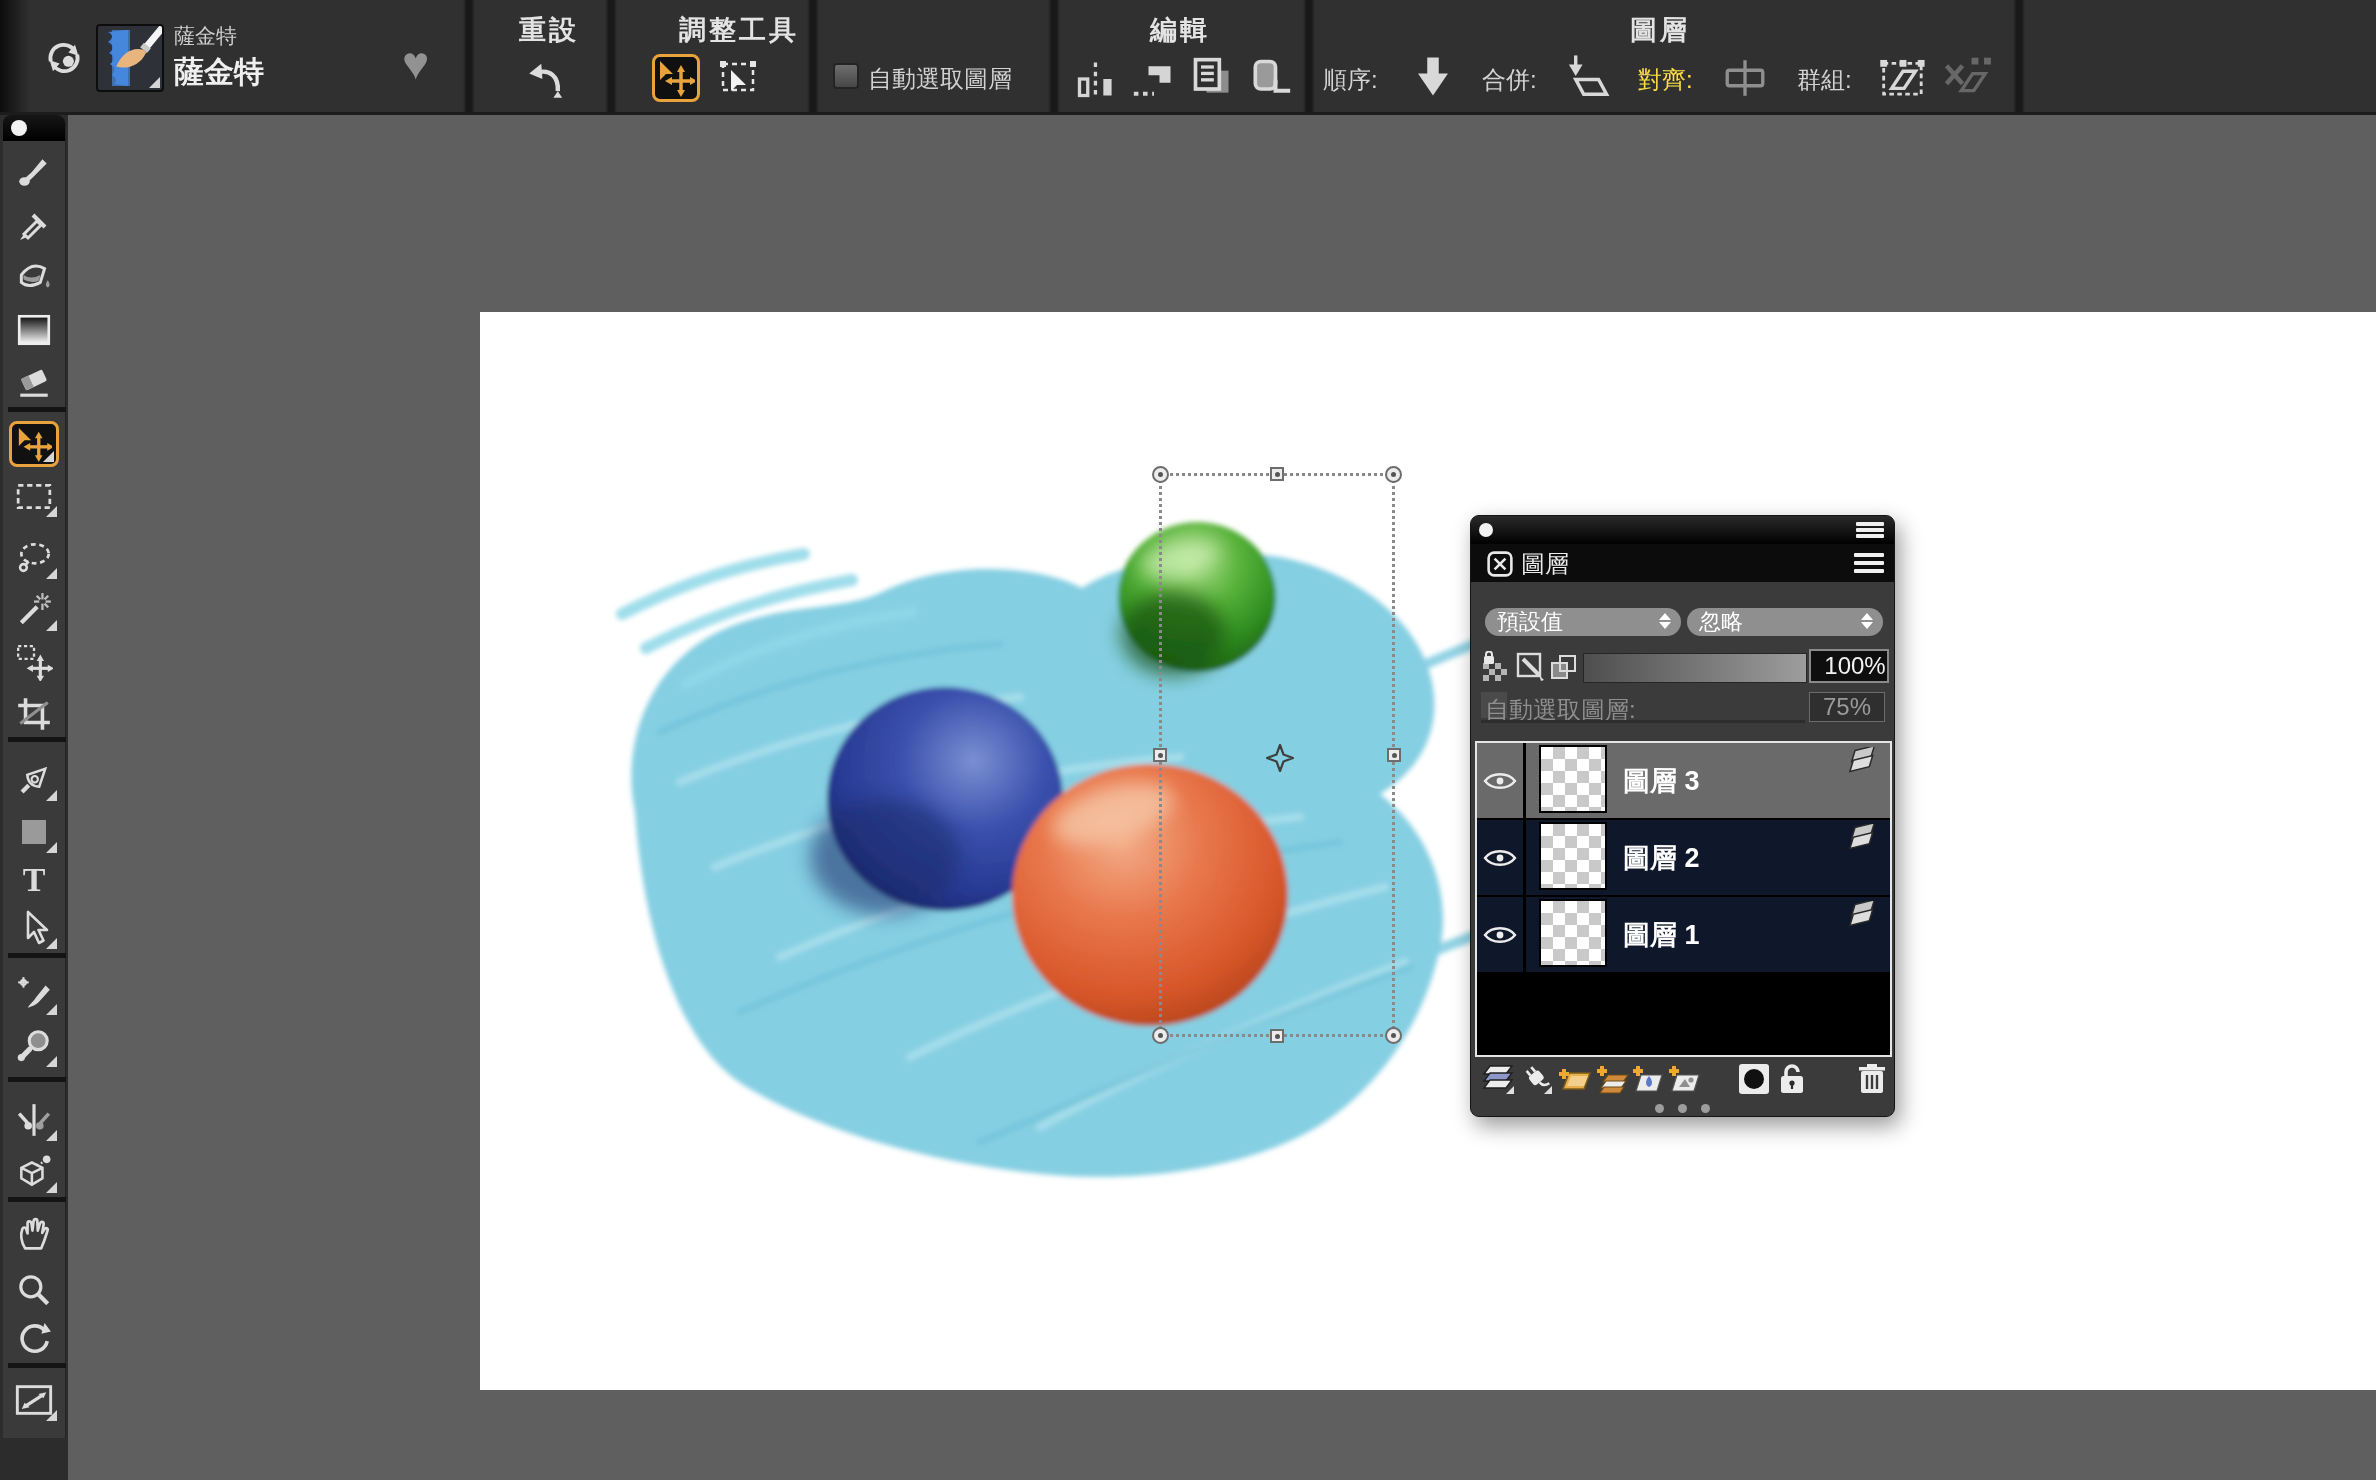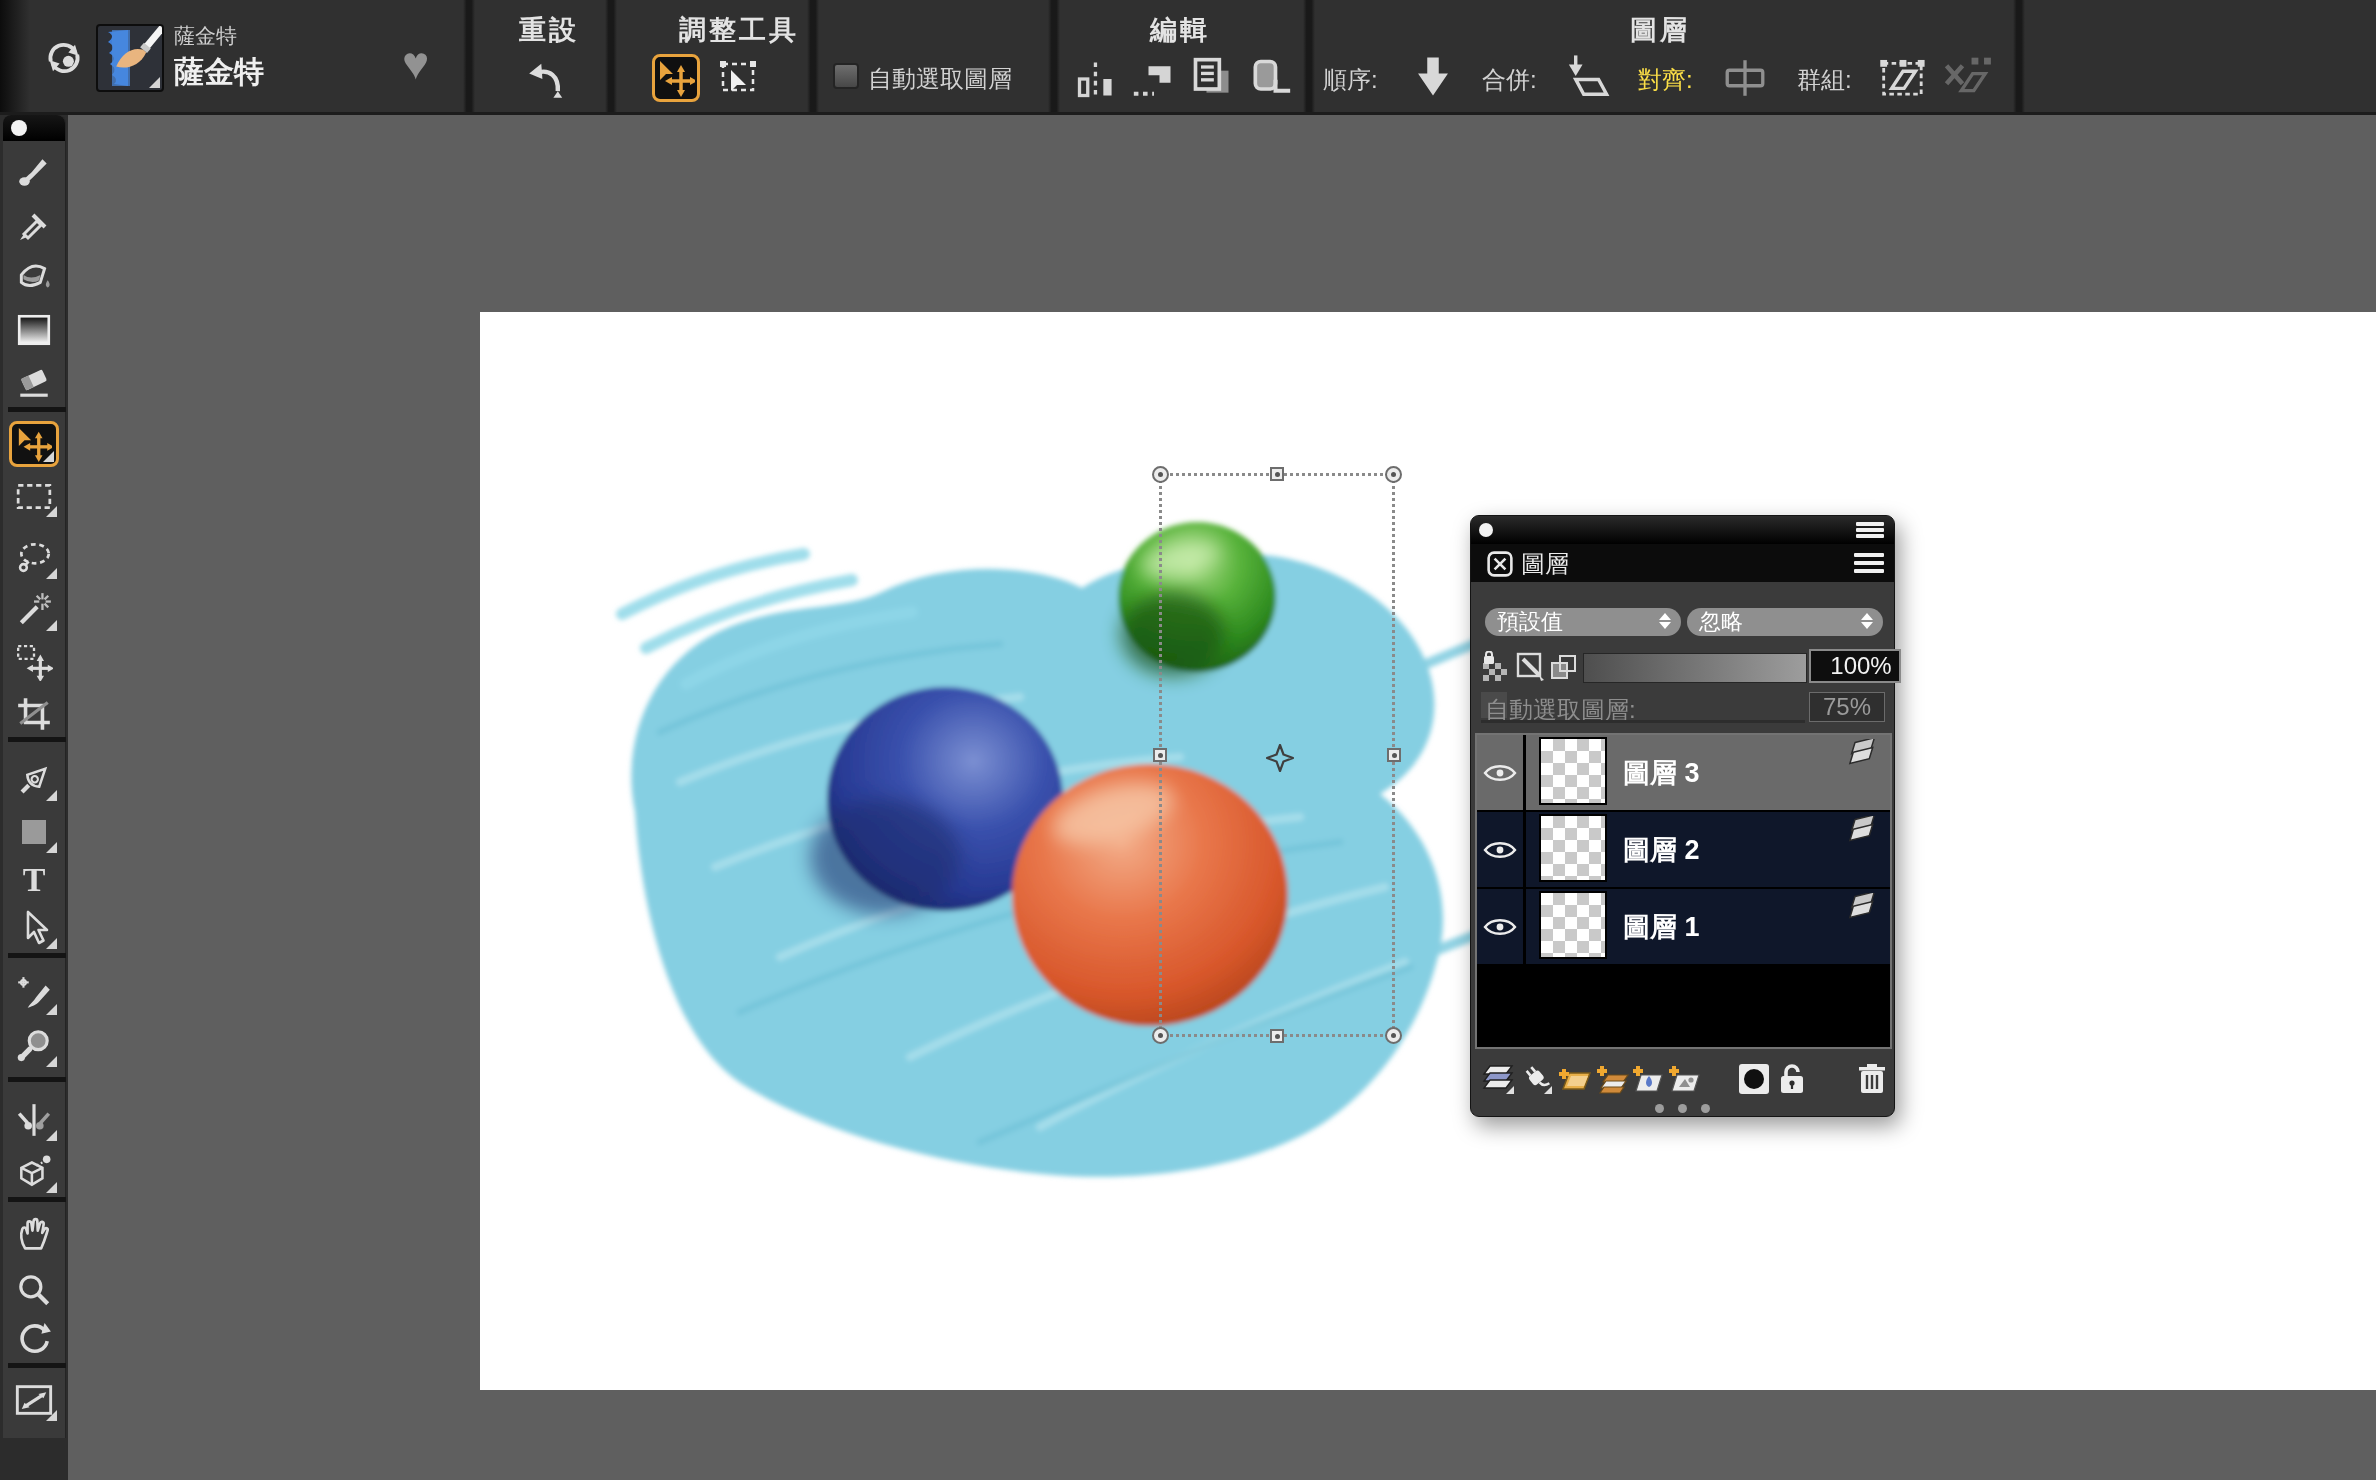--- a/index.html
+++ b/index.html
@@ -55,21 +55,21 @@
           padding:0 10px;color:#ececec;font-size:24px;}
   .dd{position:absolute;height:28px;background:#8f8f8f;border-radius:14px;color:#fff;font-size:22px;
       display:flex;align-items:center;padding:0 12px;box-sizing:border-box;}
   .dd .arr{position:absolute;right:10px;top:5px;display:flex;flex-direction:column;gap:2px;}
   .dd .arr b{width:0;height:0;border-left:6px solid transparent;border-right:6px solid transparent;display:block;}
   .dd .arr b.up{border-bottom:7px solid #fff;}
   .dd .arr b.dn{border-top:7px solid #fff;}
   .valbox{position:absolute;background:#0e0e0e;border:2px solid #8a8a8a;color:#f2f2f2;font-size:24px;
           display:flex;align-items:center;justify-content:center;box-sizing:border-box;}
   .valbox.dim{background:#2f2f2f;border:1px solid #6b6b6b;color:#9a9a9a;}
-  .lp-list{position:absolute;left:4px;top:217px;width:417px;height:316px;background:#000;border:2px solid #737373;
+  .lp-list{position:absolute;left:4px;top:225px;width:417px;height:316px;background:#000;border:2px solid #e5e5e5;
            box-sizing:border-box;text-align:right;}
   .lrow{position:relative;width:100%;height:75px;background:#0f172a;margin-bottom:2px;}
   .lrow.sel{background:#6a6a6a;}
   .lrow .eyecol{position:absolute;left:0;top:0;width:46px;height:75px;border-right:3px solid #000;
                 display:flex;align-items:center;justify-content:center;}
   .thumb{position:absolute;left:62px;top:2px;width:68px;height:68px;background:#fff;border:2px solid #000;box-sizing:border-box;}
   .thumb.checker{background-color:#fff;
      background-image:linear-gradient(45deg,#c9c9c9 25%,transparent 25%,transparent 75%,#c9c9c9 75%),
                       linear-gradient(45deg,#c9c9c9 25%,transparent 25%,transparent 75%,#c9c9c9 75%);
      background-size:24px 24px;background-position:0 0,12px 12px;}
@@ -604,21 +604,21 @@
           <path d="M24 24 L29 29 L26 30 Z" fill="#dcdcdc"></path>
         </svg>
     </div>
     <div class="abs" style="left:78px;top:137px;">
       <svg width="30" height="30" viewBox="0 0 30 30">
           <rect x="3" y="10" width="15" height="15" fill="#8a8a8a" stroke="#dcdcdc" stroke-width="2"></rect>
           <rect x="11" y="3" width="15" height="15" fill="none" stroke="#dcdcdc" stroke-width="2"></rect>
         </svg>
     </div>
     <div class="abs" style="left:112px;top:137px;width:222px;height:28px;background:linear-gradient(90deg,#4e4e4e,#9d9d9d);border:1px solid #262626;"></div>
-    <div class="valbox" style="left:338px;top:133px;width:92px;height:34px;padding-left:12px;">100%</div>
+    <div class="valbox" style="left:338px;top:133px;width:80px;height:34px;padding-left:12px;">100%</div>
 
     <div class="abs" style="left:10px;top:176px;width:26px;height:26px;background:#4a4a4a;"></div>
     <div class="abs" style="left:14px;top:178px;font-size:24px;color:#8e8e8e;">自動選取圖層:</div>
     <div class="abs" style="left:10px;top:204px;width:324px;height:3px;background:#2d2d2d;"></div>
     <div class="valbox dim" style="left:338px;top:176px;width:76px;height:30px;">75%</div>
 
     <div class="lp-list">
       <div class="lrow sel">
         <div class="eyecol">
           <svg width="34" height="22" viewBox="0 0 34 22">

